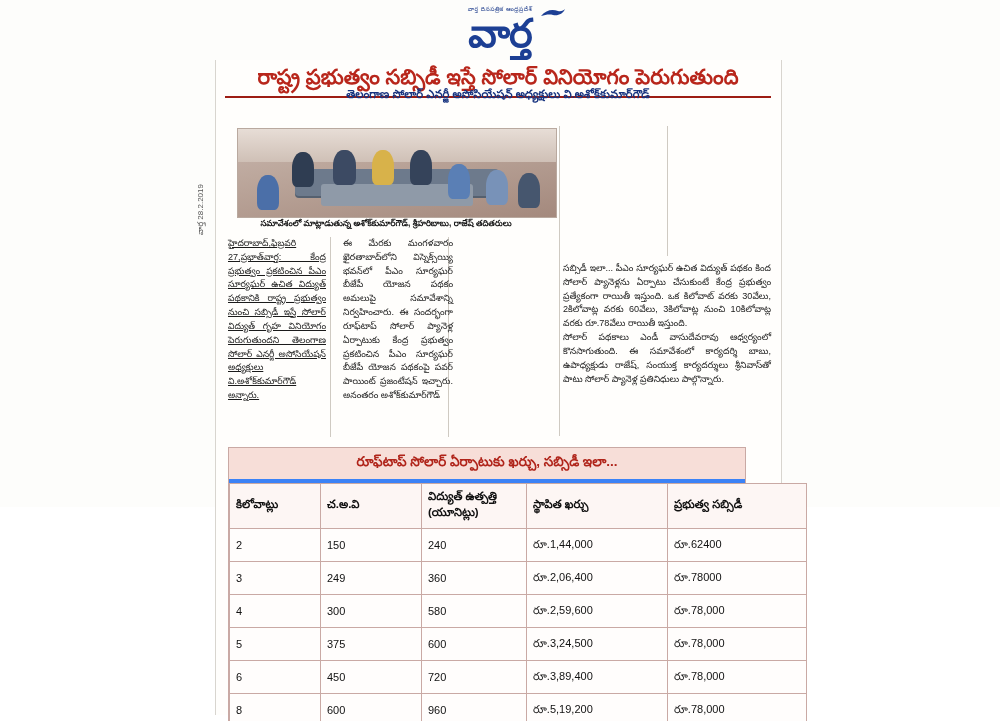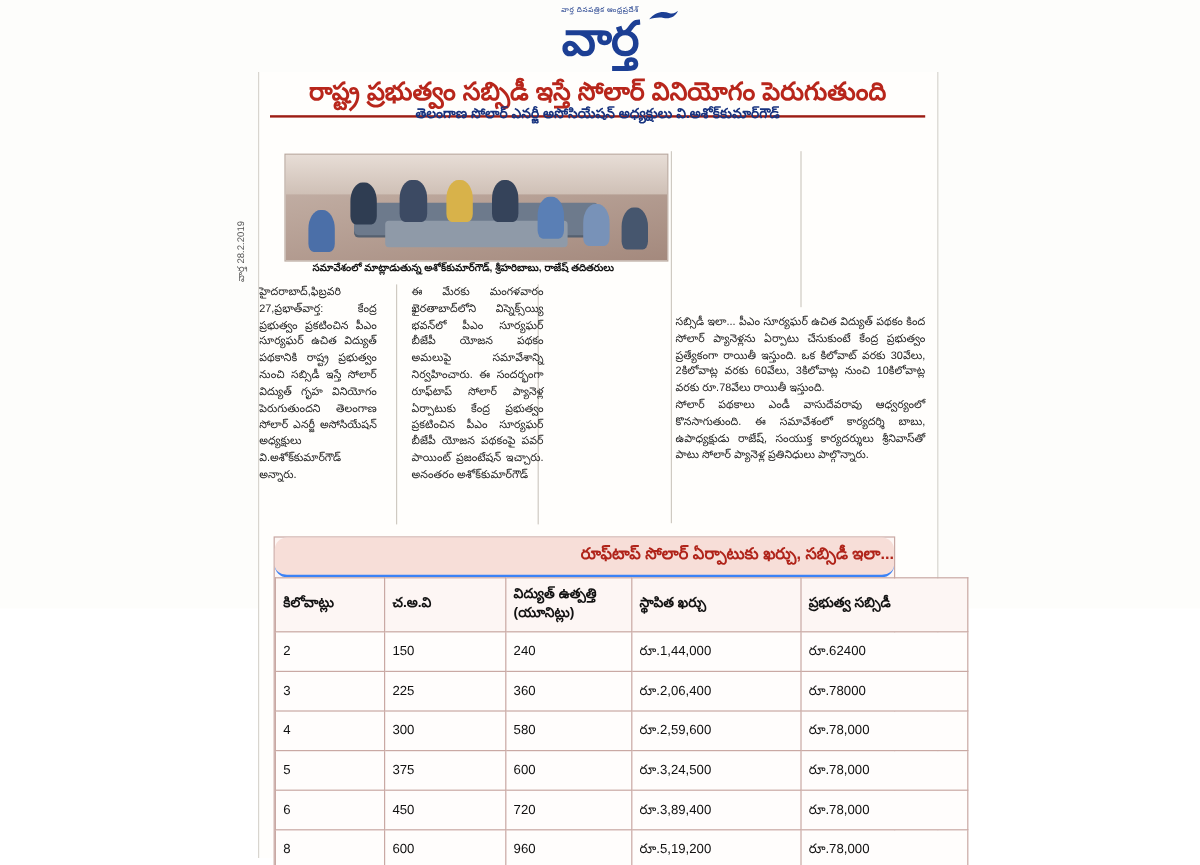--- a/index.html
+++ b/index.html
@@ -138,21 +138,21 @@
   }
 
   
   .col {
     position: absolute;
     font-size: 9.1px;
     line-height: 1.52;
     color: #1b1b1b;
     text-align: justify;
   }
-  .col-1 { left: 216px; top: 237px; width: 98px; }
+  .col-1 { left: 228px; top: 237px; width: 98px; text-decoration: underline; }
   .col-2 { left: 343px; top: 237px; width: 110px; }
   .col-3 { left: 452px; top: 237px; width: 102px; }
   .col-4 { left: 563px; top: 126px; width: 100px; }
   .col-5 { left: 671px; top: 126px; width: 100px; }
   .col-6 { left: 563px; top: 262px; width: 208px; }
   .col-6 p { margin: 0 0 0 0; }
 
   .vrule {
     position: absolute;
     top: 126px;
@@ -178,27 +178,26 @@
   .tablewrap {
     position: absolute;
     left: 228px;
     top: 447px;
     width: 516px;
     border: 1px solid #c9a9a4;
     background: #fdf6f4;
   }
   .table-title {
     background: #f7ded8;
-    border-bottom: 2px solid #3b82f6;
-    text-align: right;
+    border-bottom: 4px solid #3b82f6;
+    text-align: center;
     font-size: 13.5px;
     font-weight: bold;
     color: #b0241a;
     padding: 6px 0 6px;
-    border-radius: 10px;
   }
   table {
     border-collapse: collapse;
     width: 100%;
     table-layout: fixed;
   }
   th, td {
     border: 1px solid #c9a9a4;
     font-size: 11px;
     padding: 5px 6px;
@@ -285,21 +284,21 @@
       <tbody>
         <tr>
           <td>2</td>
           <td>150</td>
           <td>240</td>
           <td>రూ.1,44,000</td>
           <td>రూ.62400</td>
         </tr>
         <tr>
           <td>3</td>
-          <td>225</td>
+          <td>249</td>
           <td>360</td>
           <td>రూ.2,06,400</td>
           <td>రూ.78000</td>
         </tr>
         <tr>
           <td>4</td>
           <td>300</td>
           <td>580</td>
           <td>రూ.2,59,600</td>
           <td>రూ.78,000</td>

